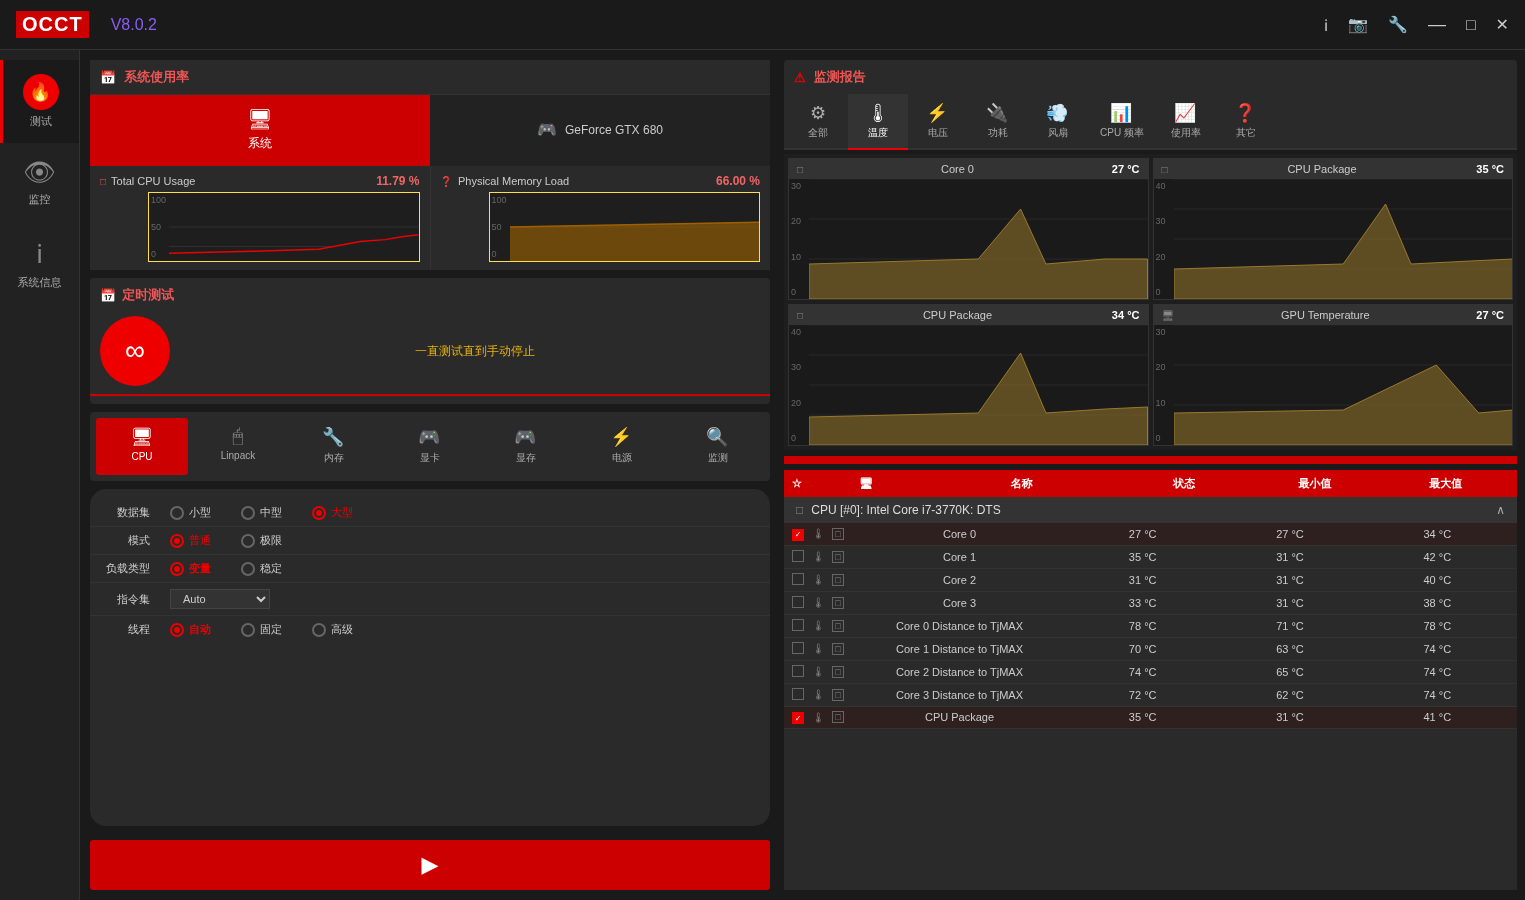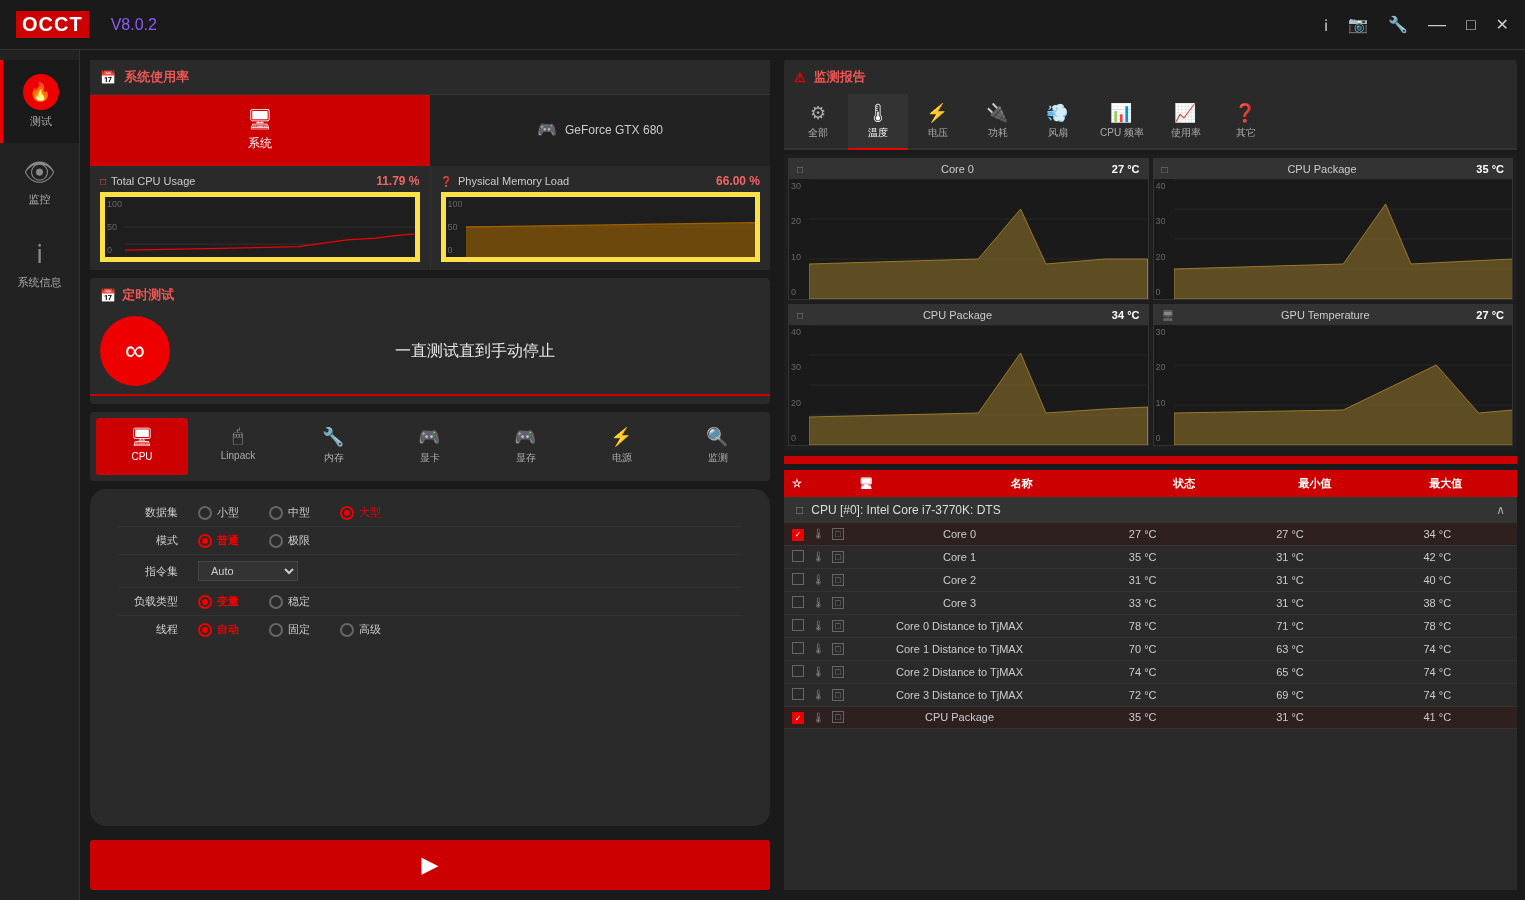--- a/index.html
+++ b/index.html
@@ -170,23 +170,24 @@
       color: #ccc;
     }
     .stat-value {
       font-size: 12px;
       color: #e66;
       font-weight: bold;
     }
     .mini-chart {
       height: 70px;
       background: #1e1e1e;
-      border: 5px solid #fde047;
+      border: 1px solid #fde047;
       position: relative;
       overflow: hidden;
+      margin-left: 48px;
     }
     .chart-labels {
       position: absolute;
       left: 2px;
       top: 0;
       height: 100%;
       display: flex;
       flex-direction: column;
       justify-content: space-between;
       font-size: 9px;
@@ -212,22 +213,22 @@
       font-size: 28px;
       color: #fff;
       border: none;
       flex-shrink: 0;
     }
     .test-info {
       flex: 1;
       display: flex;
       align-items: center;
       justify-content: center;
-      font-size: 16px;
-      color: #e5e5e5;
+      font-size: 12px;
+      color: #eab308;
       font-family: Liberation Serif, serif;
     }
 
     
     #test-tabs {
       background: #2a2a2a;
       border-radius: 4px;
       padding: 6px;
     }
     .test-tab-row {
@@ -250,21 +251,21 @@
     .test-tab.active {
       background: #c00;
       color: #fff;
     }
     .test-tab .tab-icon { font-size: 18px; }
 
     
     #config-section {
       background: #2a2a2a;
       border-radius: 16px;
-      padding: 10px 28px;
+      padding: 10px 0;
       flex: 1;
     }
     .config-row {
       display: flex;
       align-items: center;
       padding: 6px 0;
       border-bottom: 1px solid #333;
     }
     .config-row:last-child { border-bottom: none; }
     .config-label {
@@ -655,47 +656,47 @@
               <div class="radio-circle checked"></div>
               <span style="color:#e00;font-weight:normal;">大型</span>
             </label>
           </div>
         </div>
         <div class="config-row">
           <span class="config-label">模式</span>
           <div class="config-options">
             <label class="radio-option">
               <div class="radio-circle checked"></div>
-              <span style="color:#e00;font-weight:bold;text-align:right;">普通</span>
+              <span style="color:#e00;font-weight:normal;text-align:right;">普通</span>
             </label>
             <label class="radio-option">
               <div class="radio-circle"></div>
               <span>极限</span>
             </label>
-          </div>
-        </div>
-        <div class="config-row">
-          <span class="config-label">指令集</span>
-          <div class="config-options">
-            <select class="dropdown-select">
-              <option>Auto</option>
-            </select>
           </div>
         </div>
         <div class="config-row">
           <span class="config-label">负载类型</span>
           <div class="config-options">
             <label class="radio-option">
               <div class="radio-circle checked"></div>
               <span style="color:#e00;font-weight:bold;">变量</span>
             </label>
             <label class="radio-option">
               <div class="radio-circle"></div>
               <span>稳定</span>
             </label>
+          </div>
+        </div>
+        <div class="config-row">
+          <span class="config-label">指令集</span>
+          <div class="config-options">
+            <select class="dropdown-select">
+              <option>Auto</option>
+            </select>
           </div>
         </div>
         <div class="config-row">
           <span class="config-label">线程</span>
           <div class="config-options">
             <label class="radio-option">
               <div class="radio-circle checked"></div>
               <span style="color:#e00;font-weight:bold;">自动</span>
             </label>
             <label class="radio-option">
@@ -942,21 +943,21 @@
             <span class="col-min">65 °C</span>
             <span class="col-max">74 °C</span>
           </div>
 
           <div class="data-row">
             <span class="col-check"><span class="checkbox"></span></span>
             <span class="col-icon1">🌡</span>
             <span class="col-icon2"><span class="checkbox" style="font-size:9px;color:#888;">□</span></span>
             <span class="col-name">Core 3 Distance to TjMAX</span>
             <span class="col-status">72 °C</span>
-            <span class="col-min">69 °C</span>
+            <span class="col-min">62 °C</span>
             <span class="col-max">74 °C</span>
           </div>
 
           <div class="data-row" style="background:#2f2020;">
             <span class="col-check"><span class="checkbox checked">✓</span></span>
             <span class="col-icon1">🌡</span>
             <span class="col-icon2"><span class="checkbox" style="font-size:9px;color:#888;">□</span></span>
             <span class="col-name">CPU Package</span>
             <span class="col-status">35 °C</span>
             <span class="col-min">31 °C</span>

